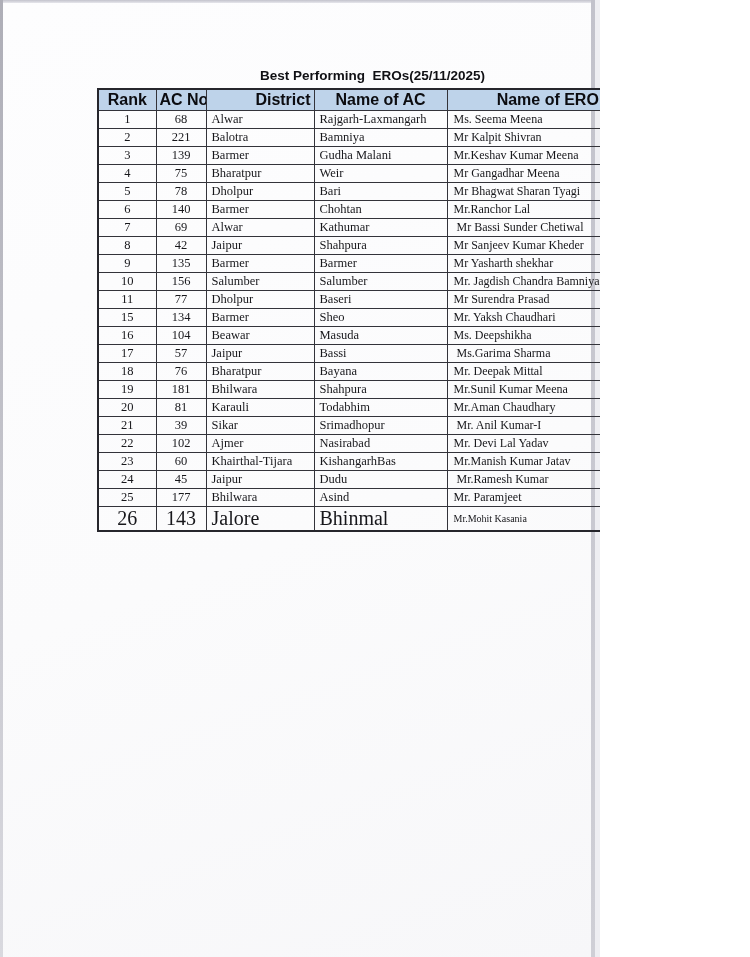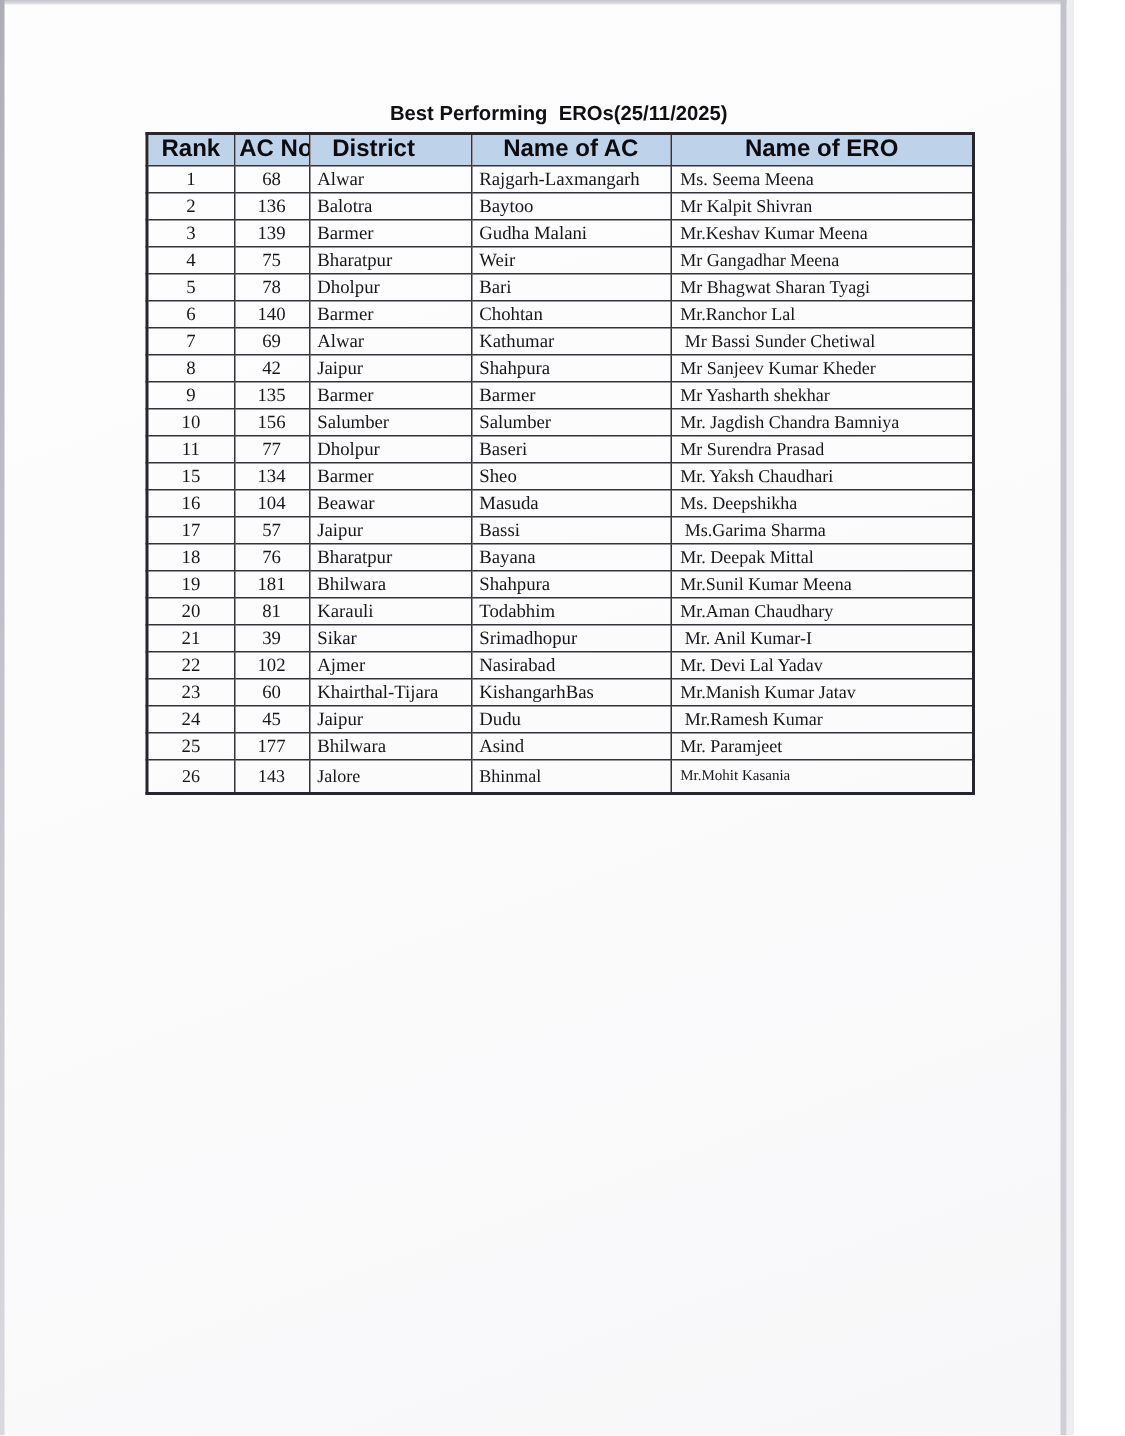--- a/index.html
+++ b/index.html
@@ -2,21 +2,21 @@
 <html style="--header-bg: #BED3EA;"><head>
 <meta charset="utf-8">
 <style>
   html, body {
     margin: 0;
     padding: 0;
     background: #ffffff;
   }
   .photo {
     position: relative;
-    width: 716px;
+    width: 600px;
     height: 957px;
     overflow: hidden;
     background: linear-gradient(160deg, #fdfdfe 0%, #fbfbfc 55%, #f7f7f9 100%);
     font-family: "Liberation Sans", sans-serif;
   }
   
   .edge-top {
     position: absolute; top: 0; left: 0; right: 0; height: 3px;
     background: linear-gradient(to bottom, #c3c3cc, #e6e6ec);
   }
@@ -70,24 +70,24 @@
     text-align: center;
   }
   td {
     font-family: "Liberation Serif", serif;
     font-size: 12.5px;
     color: #17171b;
     height: 17px;
     padding: 0 3px;
     text-align: center;
   }
-  th.col-district { text-align: left; padding-left: 15px; }
+  th.col-district { text-align: right; padding-left: 15px; }
   td.col-district, td.col-name_of_ac { text-align: left; padding-left: 5px; }
   td.col-name_of_ero { text-align: left; padding-left: 6px; font-size: 12px; }
-  tr.row-emph td { font-size: 12px; height: 21px; }
+  tr.row-emph td { font-size: 20px; height: 21px; }
   tr.row-emph td.col-name_of_ero { font-size: 10px; }
 </style>
 </head>
 <body>
 
 <div class="photo">
   <div class="edge-top"></div>
   <div class="edge-left"></div>
   <div class="edge-right-outer"></div>
   <div class="edge-right"></div>
@@ -115,23 +115,23 @@
       <tbody>
           <tr>
             <td class="col-rank">1</td>
             <td class="col-ac_no">68</td>
             <td class="col-district">Alwar</td>
             <td class="col-name_of_ac">Rajgarh-Laxmangarh</td>
             <td class="col-name_of_ero">Ms. Seema Meena</td>
           </tr>
           <tr>
             <td class="col-rank">2</td>
-            <td class="col-ac_no">136</td>
+            <td class="col-ac_no">221</td>
             <td class="col-district">Balotra</td>
-            <td class="col-name_of_ac">Baytoo</td>
+            <td class="col-name_of_ac">Bamniya</td>
             <td class="col-name_of_ero">Mr Kalpit Shivran</td>
           </tr>
           <tr>
             <td class="col-rank">3</td>
             <td class="col-ac_no">139</td>
             <td class="col-district">Barmer</td>
             <td class="col-name_of_ac">Gudha Malani</td>
             <td class="col-name_of_ero">Mr.Keshav Kumar Meena</td>
           </tr>
           <tr>

